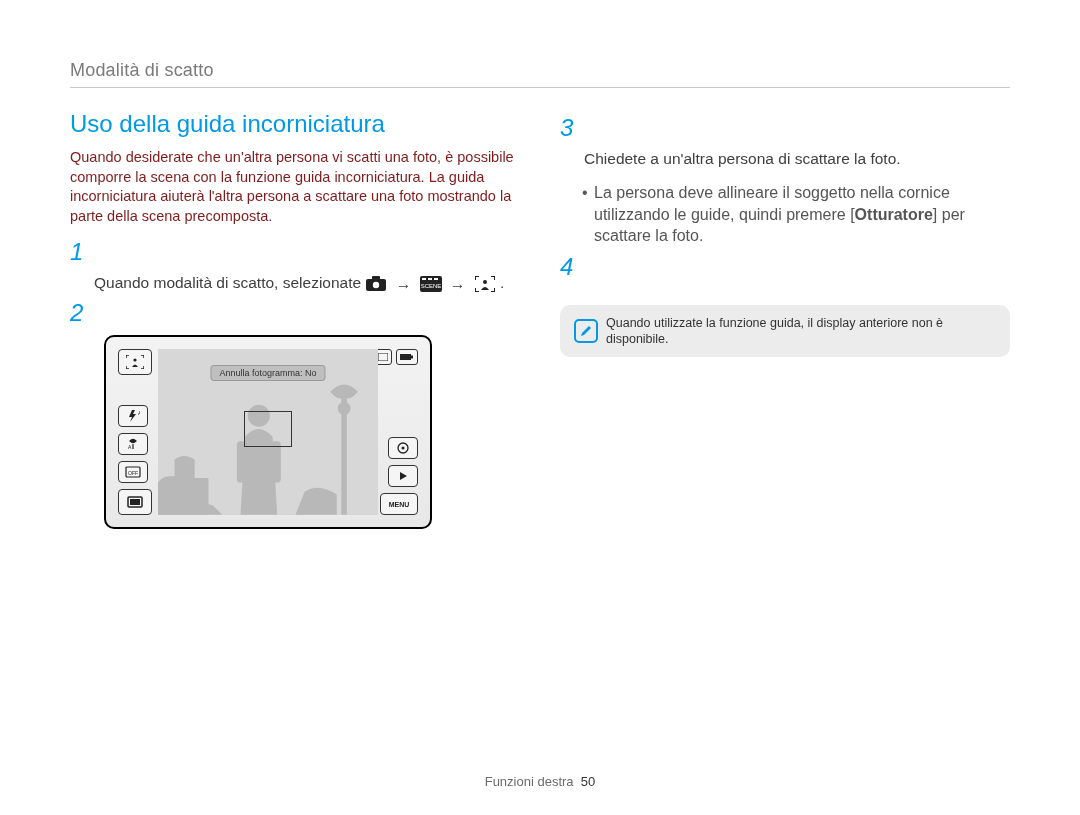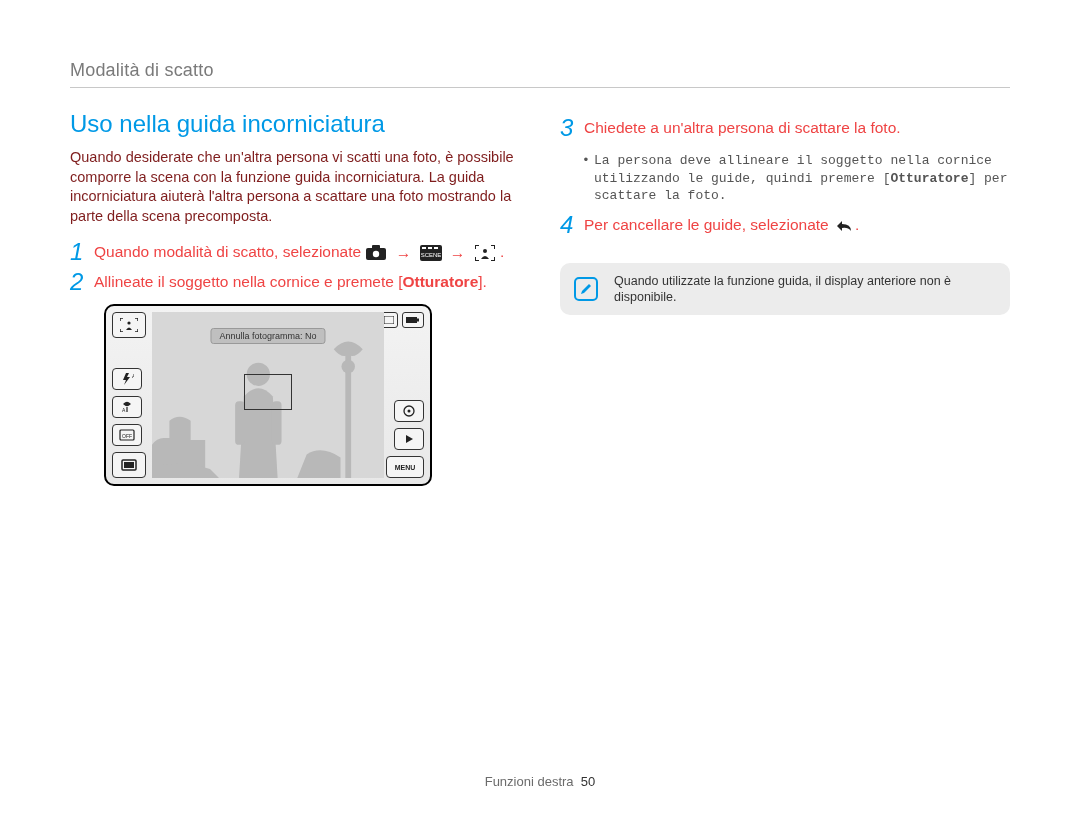--- a/index.html
+++ b/index.html
@@ -61,44 +61,44 @@
     font-size: 24px;
     font-style: italic;
     font-weight: 400;
     width: 24px;
     flex-shrink: 0;
     line-height: 1.0;
     margin-top: -2px;
   }
   .step-text {
     font-size: 15.5px;
-    color: #ef4444;
+    color: #404040;
     line-height: 1.35;
+    margin-top: 31px;
   }
   .step-text strong {
     font-weight: 700;
   }
   .sub-bullet {
-    font-size: 13px;
+    font-size: 16px;
     color: #555;
     margin: 12px 0 10px 34px;
     line-height: 1.35;
     position: relative;
-    font-family: Liberation Mono, monospace;
   }
   .sub-bullet::before {
     content: "•";
     position: absolute;
     left: -12px;
     top: 0;
   }
   .note-box {
     display: flex;
     align-items: center;
-    gap: 16px;
+    gap: 8px;
     background: #ececec;
     border-radius: 10px;
     padding: 10px 14px;
     margin-top: 26px;
   }
   .note-icon {
     width: 20px;
     height: 20px;
     border: 2px solid #0099e6;
     border-radius: 5px;
@@ -142,21 +142,21 @@
   }
 
   
   .camera-mock {
     width: 328px;
     margin: 10px 0 0 34px;
     border: 2px solid #000;
     border-radius: 10px;
     background: linear-gradient(#f3f3f3,#e8e8e8);
     display: flex;
-    padding: 6px;
+    padding: 12px;
     box-sizing: border-box;
     position: relative;
   }
   .camera-mock .side-left, .camera-mock .side-right {
     width: 36px;
     display: flex;
     flex-direction: column;
     gap: 6px;
   }
   .camera-mock .side-right {
@@ -236,21 +236,21 @@
 
 <div class="page">
 
   <div class="breadcrumb">Modalità di scatto</div>
   <hr class="divider">
 
   <div class="columns">
 
     <div class="col">
 
-      <h2 class="section-title">Uso nella guida incorniciatura</h2>
+      <h2 class="section-title">Uso della guida incorniciatura</h2>
 
       <p class="body-text">Quando desiderate che un'altra persona vi scatti una foto, è possibile comporre la scena con la funzione guida incorniciatura. La guida incorniciatura aiuterà l'altra persona a scattare una foto mostrando la parte della scena precomposta.</p>
 
       <div class="step">
         <div class="step-num">1</div>
         <div class="step-text">
           <span>Quando modalità di scatto, selezionate </span>
           <span class="inline-icon">
             <svg width="20" height="16" viewBox="0 0 20 16">
                 <rect x="0" y="3" width="20" height="12" rx="2" fill="#222"></rect>
@@ -275,23 +275,20 @@
                 <circle cx="10" cy="6" r="2" fill="#222"></circle>
                 <path d="M6 14 Q10 8 14 14 Z" fill="#222"></path>
               </svg>
           </span>
           <span>.</span>
         </div>
       </div>
 
       <div class="step">
         <div class="step-num">2</div>
-        <div class="step-text">
-          <span>Allineate il soggetto nella cornice e premete [</span><strong>Otturatore</strong><span>].</span>
-        </div>
       </div>
 
       <div class="camera-mock">
         <div class="side-left">
           <div class="mock-btn">
             <svg width="18" height="14" viewBox="0 0 18 14">
                 <path d="M0 3 V0 H3 M15 0 H18 V3 M18 11 V14 H15 M3 14 H0 V11" stroke="#222" stroke-width="1.5" fill="none"></path>
                 <circle cx="9" cy="5" r="1.6" fill="#222"></circle>
                 <path d="M6 12 Q9 7 12 12 Z" fill="#222"></path>
               </svg>
@@ -392,28 +389,20 @@
       <div class="step">
         <div class="step-num">3</div>
         <div class="step-text">Chiedete a un'altra persona di scattare la foto.</div>
       </div>
       <div class="sub-bullet">
         <span>La persona deve allineare il soggetto nella cornice utilizzando le guide, quindi premere [</span><strong>Otturatore</strong><span>] per scattare la foto.</span>
       </div>
 
       <div class="step">
         <div class="step-num">4</div>
-        <div class="step-text">
-          <span>Per cancellare le guide, selezionate </span>
-          <span class="inline-icon">
-            <svg width="20" height="16" viewBox="0 0 20 16">
-                <path d="M3 8 L8 3 L8 6 Q17 6 17 13 Q14 9 8 10 L8 13 Z" fill="#222"></path>
-              </svg>
-          </span><span>.</span>
-        </div>
       </div>
 
       <div class="note-box">
         <div class="note-icon">
           <svg width="14" height="14" viewBox="0 0 14 14">
               <path d="M2 12 L3 9 L10 2 L12 4 L5 11 Z" fill="#0099e6"></path>
             </svg>
         </div>
         <div class="note-text">Quando utilizzate la funzione guida, il display anteriore non è disponibile.</div>
       </div>

